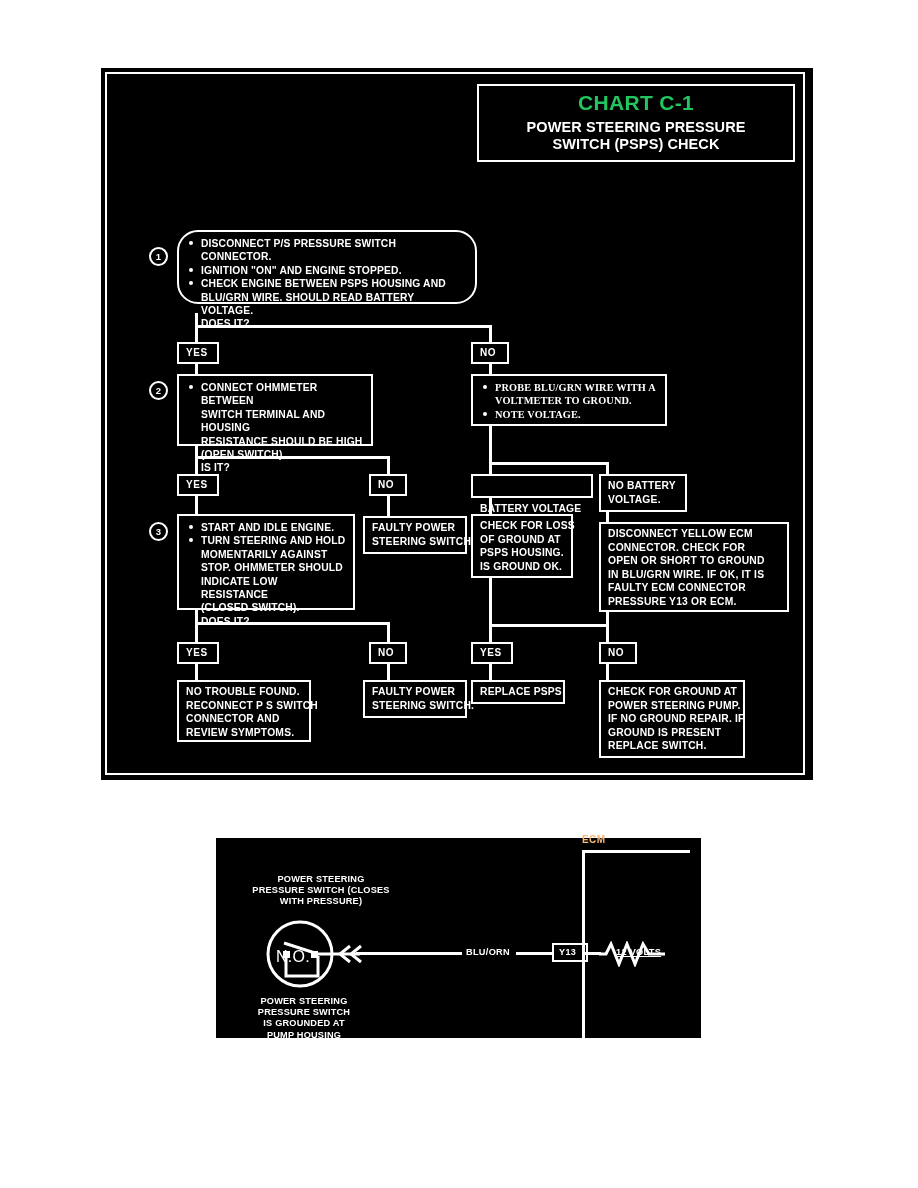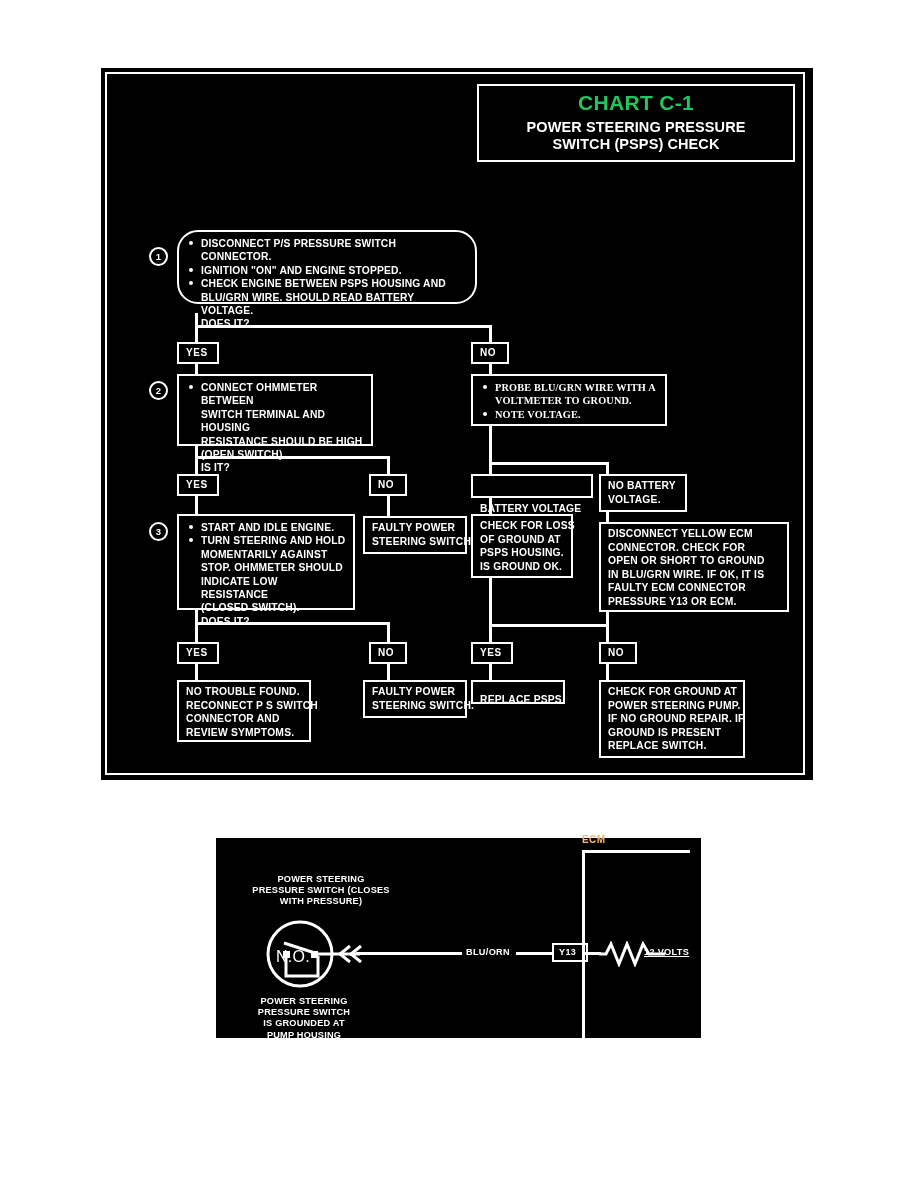--- a/index.html
+++ b/index.html
@@ -369,21 +369,21 @@
   </div>
 
   <div class="node" style="left:256px; top:606px; width:104px; height:38px;">
     <div class="plain-lines" style="padding-top:3px;">
       <div>FAULTY POWER</div>
       <div>STEERING SWITCH.</div>
     </div>
   </div>
 
   <div class="node" style="left:364px; top:606px; width:94px; height:24px;">
-    <div class="plain-lines" style="padding-top:11px;text-align:center;">
+    <div class="plain-lines" style="padding-top:3px;text-align:center;">
       <div>REPLACE PSPS</div>
     </div>
   </div>
 
   <div class="node" style="left:492px; top:606px; width:146px; height:78px;">
     <div class="plain-lines" style="padding-top:3px;">
       <div>CHECK FOR GROUND AT</div>
       <div>POWER STEERING PUMP.</div>
       <div>IF NO GROUND REPAIR.  IF</div>
       <div>GROUND IS PRESENT</div>
@@ -430,14 +430,14 @@
   <div class="term-box" style="left:336px; top:105px; width:36px;">Y13</div>
 
   <div class="ecm-label" style="left:366px; top:-4px;">ECM</div>
   <div class="wline" style="left:366px; top:12px; width:3px; height:188px;"></div>
   <div class="wline" style="left:366px; top:12px; width:108px; height:3px;"></div>
 
   <div class="wline" style="left:369px; top:114px; width:16px; height:3px;"></div>
   <svg style="position:absolute; left:383px; top:103px;" width="66" height="26" viewBox="0 0 66 26">
     <polyline points="0,13 7,13 12,3 20,23 28,3 36,23 44,3 50,13 66,13" fill="none" stroke="#ffffff" stroke-width="3"></polyline>
   </svg>
-  <div class="volts-label" style="left:428px; top:109px;text-decoration:underline;">12 VOLTS</div>
+  <div class="volts-label" style="left:400px; top:109px;text-decoration:underline;">12 VOLTS</div>
 </div>
 
 </body></html>

